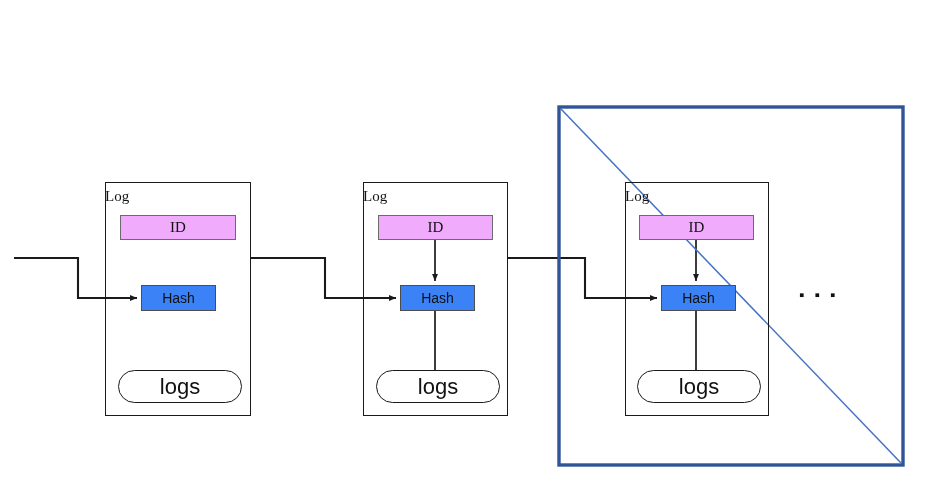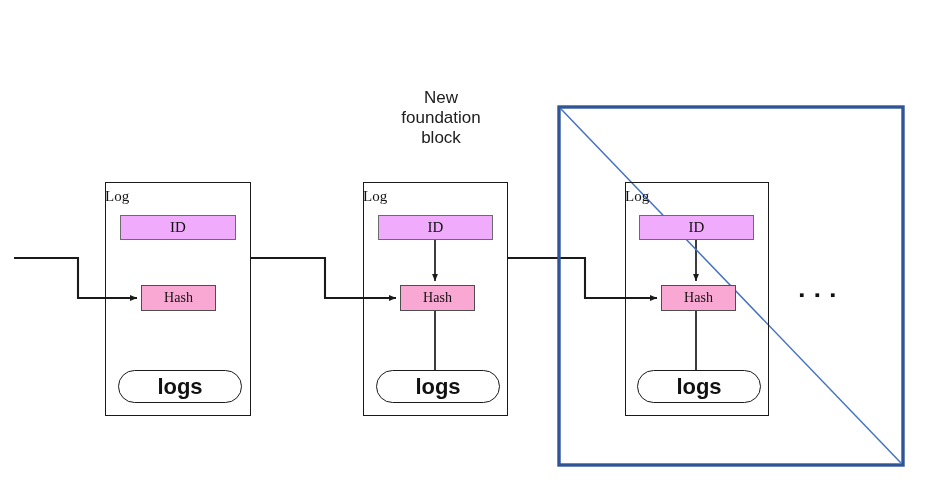--- a/index.html
+++ b/index.html
@@ -54,39 +54,38 @@
     font-family: "Liberation Serif", serif;
     color: #111111;
     display: flex;
     align-items: center;
     justify-content: center;
   }
   .hash-box {
     position: absolute;
     box-sizing: border-box;
     border: 1.3px solid #4d4d4d;
-    background: #f9a8d4;
-    font-family: Liberation Serif, serif;
+    background: #3b82f6;
+    font-family: Liberation Sans, sans-serif;
     color: #111111;
     display: flex;
     align-items: center;
     justify-content: center;
   }
   .logs-box {
     position: absolute;
     box-sizing: border-box;
     border: 1.5px solid #1a1a1a;
     border-radius: 17px;
     background: #ffffff;
     font-family: "Liberation Sans", sans-serif;
     color: #111111;
     display: flex;
     align-items: center;
     justify-content: center;
-    font-weight: bold;
   }
   .ellipsis {
     position: absolute;
     font-family: "Liberation Sans", sans-serif;
     color: #111111;
     letter-spacing: 3px;
     white-space: nowrap;
   }
 </style>
 </head>
@@ -122,21 +121,20 @@
       <path d="M696,240 L696,281" fill="none" stroke="#1a1a1a" stroke-width="1.7" marker-end="url(#arrowhead)"></path>
       <path d="M696,311 L696,370" fill="none" stroke="#1a1a1a" stroke-width="1.7"></path>
     </g>
 
     <g>
       <rect x="559" y="107" width="344" height="358" fill="none" stroke="#2f5597" stroke-width="3.4"></rect>
       <line x1="561" y1="109" x2="901" y2="463" stroke="#4472c4" stroke-width="1.5"></line>
     </g>
   </svg>
 
-  <div class="lbl-sans lbl-multiline" style="left:386px; top:88px; width:110px; font-size:17px;">New<br>foundation<br>block</div>
 
 
   <div class="blk" style="left:105px; top:182px; width:146px; height:234px;"></div>
   <div class="log-title" style="left:105px; top:188px; width:146px;">Log</div>
   <div class="sq-box" style="left:120px; top:215px; width:116px; height:25px; font-size:15px;">ID</div>
   <div class="hash-box" style="left:141px; top:285px; width:75px; height:26px; font-size:14px;">Hash</div>
   <div class="logs-box" style="left:118px; top:370px; width:124px; height:33px; font-size:22px;">logs</div>
 
   <div class="blk" style="left:363px; top:182px; width:145px; height:234px;"></div>
   <div class="log-title" style="left:363px; top:188px; width:145px;">Log</div>

